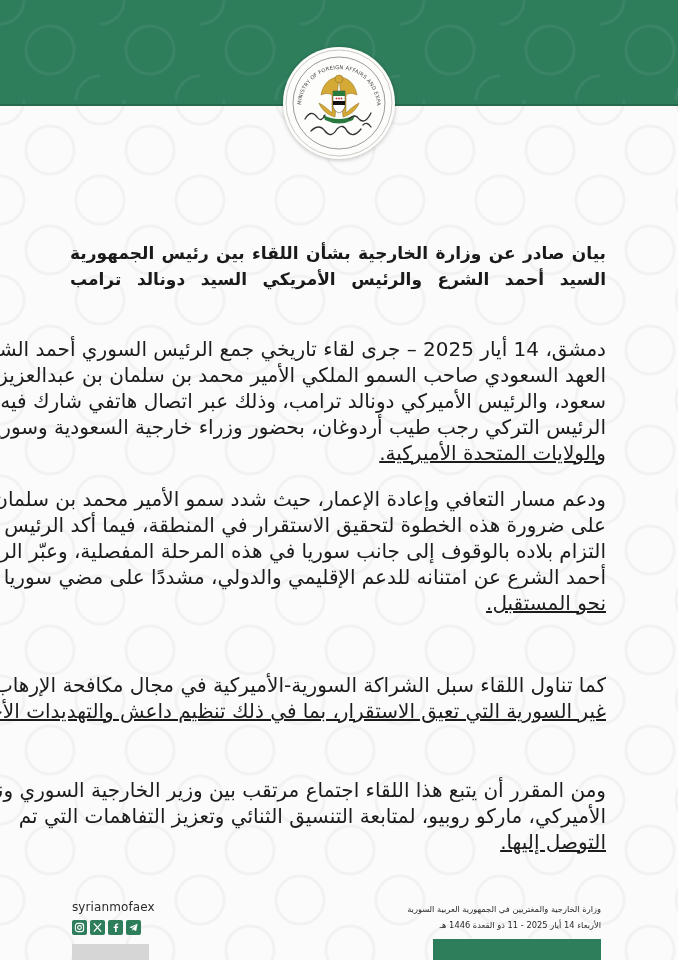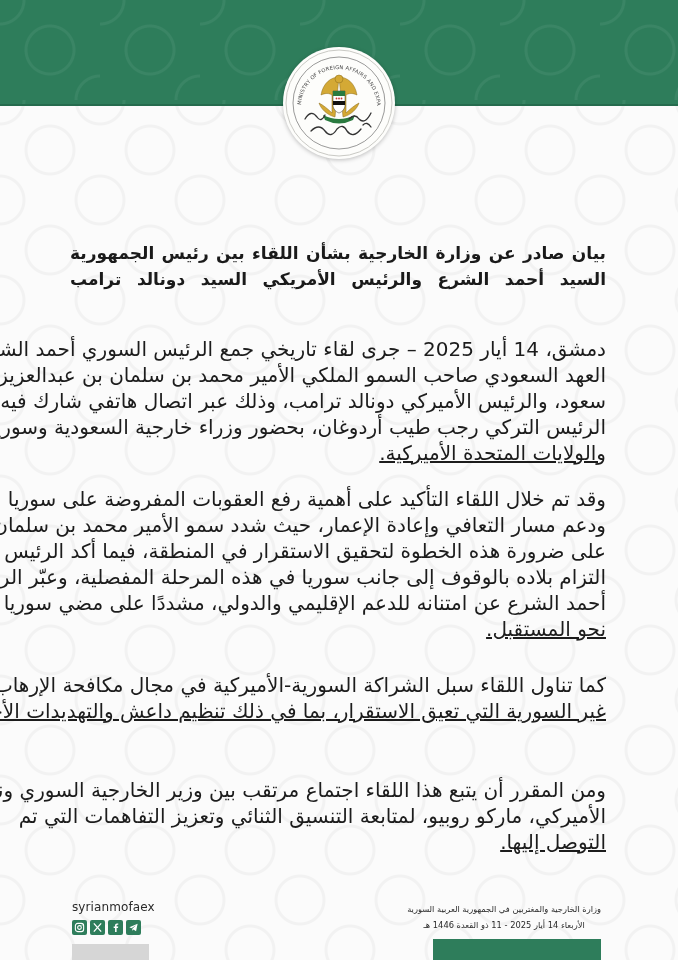--- a/index.html
+++ b/index.html
@@ -72,21 +72,21 @@
       width: 15px; height: 15px; background: #2e7d5b; border-radius: 2px;
       display: flex; align-items: center; justify-content: center;
     }
     .soc svg { width: 11px; height: 11px; display: block; }
     .grey-bar {
       position: absolute; left: 72px; top: 944px; width: 77px; height: 16px;
       background: #d6d6d6; z-index: 2;
     }
     .footer-right {
       position: absolute; right: 77px; top: 901px; z-index: 2;
-      direction: rtl; text-align: center; font-size: 8.3px; line-height: 16px; color: #2a2a2a;
+      direction: rtl; text-align: right; font-size: 8.3px; line-height: 16px; color: #2a2a2a;
     }
     .green-bar {
       position: absolute; left: 433px; top: 939px; width: 168px; height: 21px;
       background: #2e7d5b; z-index: 2;
     }
   </style>
 </head>
 <body>
 
 <div class="pattern-bg"></div>
@@ -127,21 +127,20 @@
 
 <div class="content para" id="p1">
   <span class="line">دمشق، 14 أيار 2025 – جرى لقاء تاريخي جمع الرئيس السوري أحمد الشرع، وولي</span>
   <span class="line">العهد السعودي صاحب السمو الملكي الأمير محمد بن سلمان بن عبدالعزيز آل</span>
   <span class="line">سعود، والرئيس الأميركي دونالد ترامب، وذلك عبر اتصال هاتفي شارك فيه أيضًا</span>
   <span class="line">الرئيس التركي رجب طيب أردوغان، بحضور وزراء خارجية السعودية وسوريا</span>
   <span class="line last">والولايات المتحدة الأميركية.</span>
 </div>
 
 <div class="content para" id="p2">
-  <span class="line">وقد تم خلال اللقاء التأكيد على أهمية رفع العقوبات المفروضة على سوريا</span>
   <span class="line">ودعم مسار التعافي وإعادة الإعمار، حيث شدد سمو الأمير محمد بن سلمان</span>
   <span class="line">على ضرورة هذه الخطوة لتحقيق الاستقرار في المنطقة، فيما أكد الرئيس ترامب</span>
   <span class="line">التزام بلاده بالوقوف إلى جانب سوريا في هذه المرحلة المفصلية، وعبّر الرئيس</span>
   <span class="line">أحمد الشرع عن امتنانه للدعم الإقليمي والدولي، مشددًا على مضي سوريا بثقة</span>
   <span class="line last">نحو المستقبل.</span>
 </div>
 
 <div class="content para" id="p3">
   <span class="line">كما تناول اللقاء سبل الشراكة السورية-الأميركية في مجال مكافحة الإرهاب،</span>
   <span class="line last">غير السورية التي تعيق الاستقرار، بما في ذلك تنظيم داعش والتهديدات الأخرى.</span>

